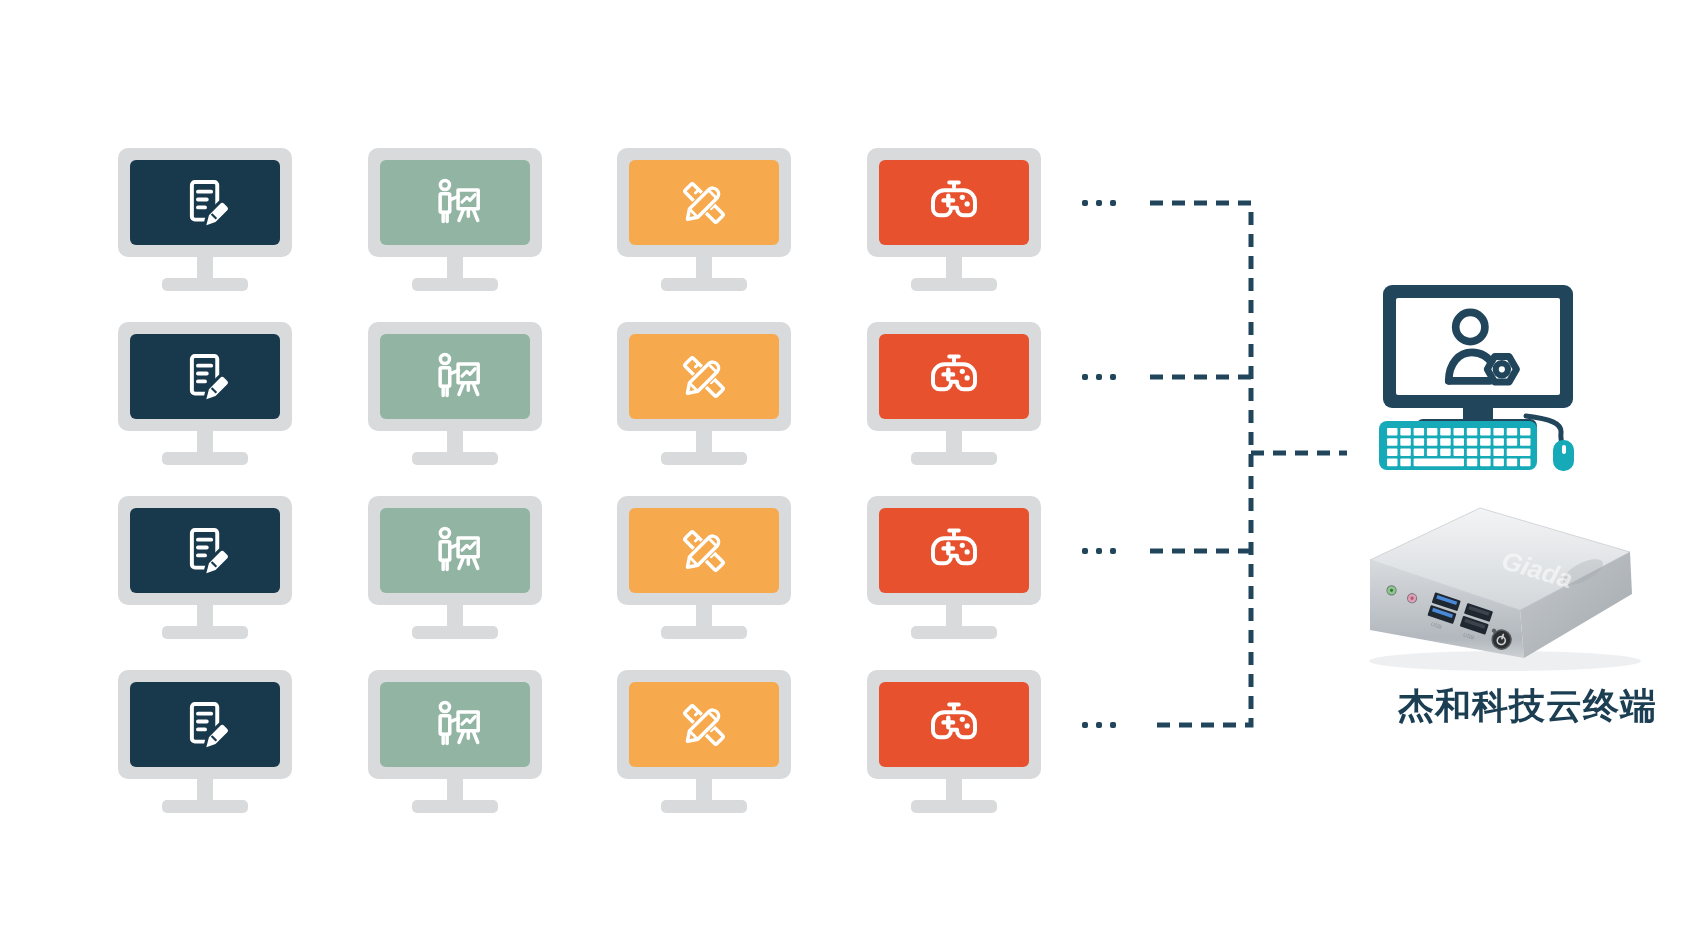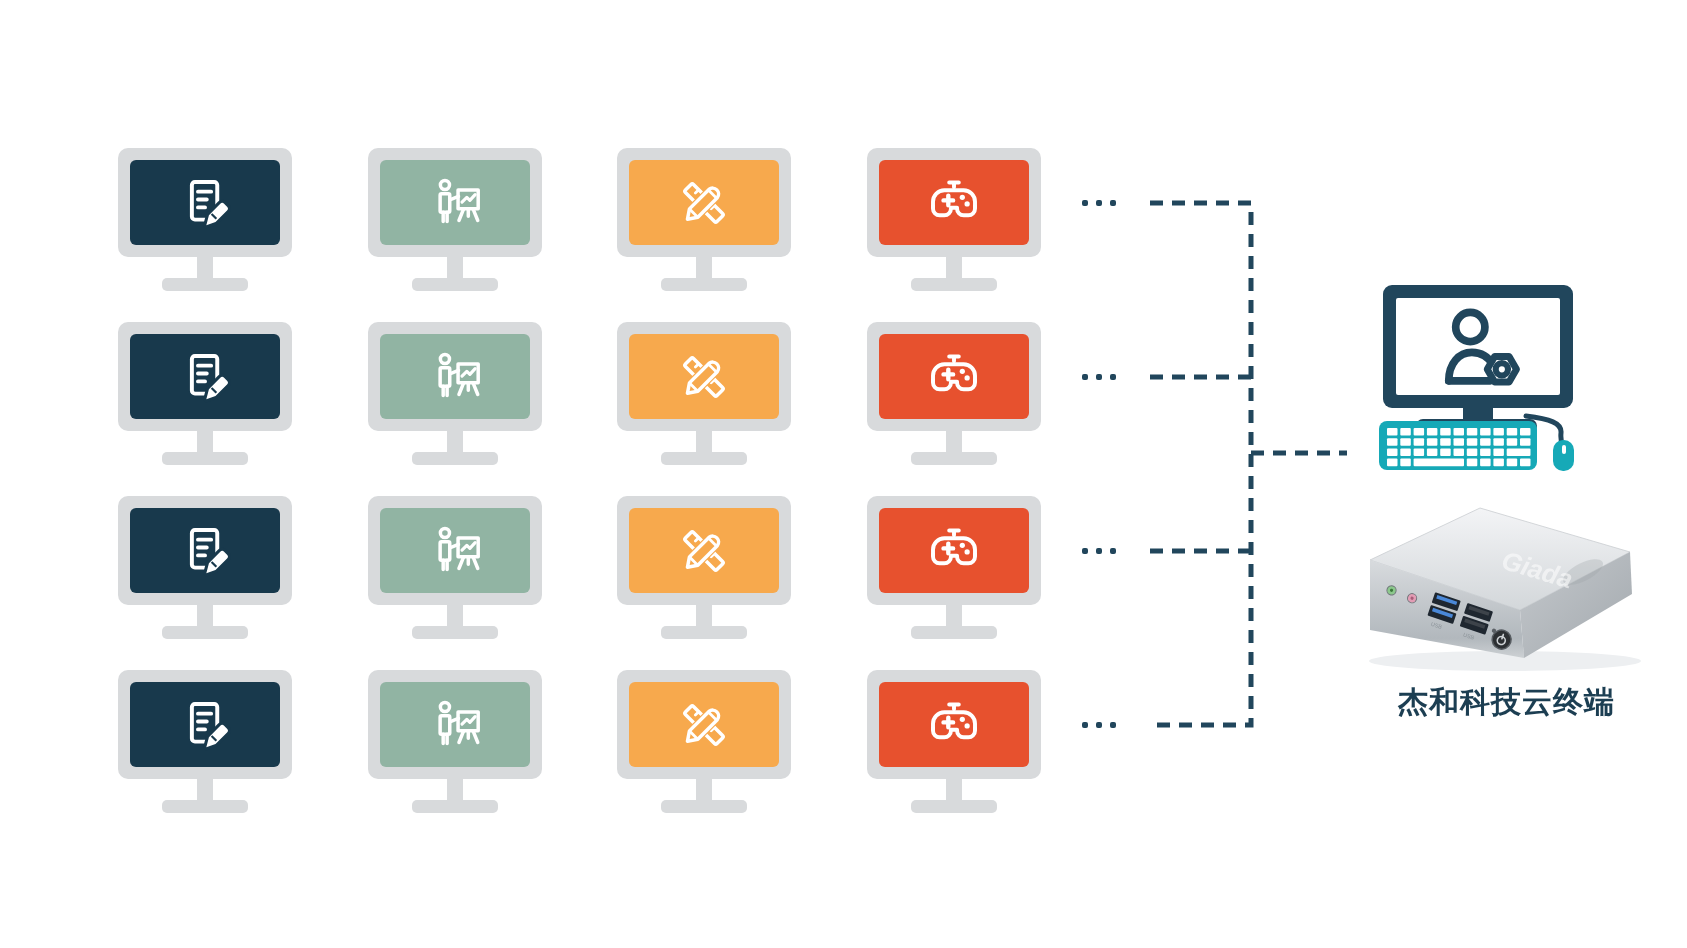--- a/index.html
+++ b/index.html
@@ -29,21 +29,21 @@
               border-radius:2px;display:flex;align-items:center;justify-content:center;}
   .adm-neck{position:absolute;left:1463px;top:406px;width:30px;height:16px;background:var(--navy);}
   .adm-base{position:absolute;left:1416px;top:419px;width:121px;height:14px;background:var(--navy);
             border-radius:7px;}
   .kbd{position:absolute;left:1379px;top:421px;width:158px;height:49px;background:var(--teal);
        border-radius:8px;}
   .mouse{position:absolute;left:1553px;top:440px;width:21px;height:31px;background:var(--teal);
          border-radius:10px;}
   .mouse-slit{position:absolute;left:8.5px;top:5px;width:4px;height:9px;background:#fff;border-radius:2px;}
   
-  .device-label{position:absolute;left:1398px;top:682px;width:220px;font-size:30px;font-weight:700;
+  .device-label{position:absolute;left:1398px;top:682px;width:220px;font-size:36px;font-weight:700;
                 color:#1c3e52;letter-spacing:1px;white-space:nowrap;}
 </style>
 </head>
 <body>
 
 <div class="stage">
 
   <svg width="0" height="0" style="position:absolute" aria-hidden="true">
     <defs>
       <symbol id="sym-document-edit-icon" viewBox="0 0 64 64">

